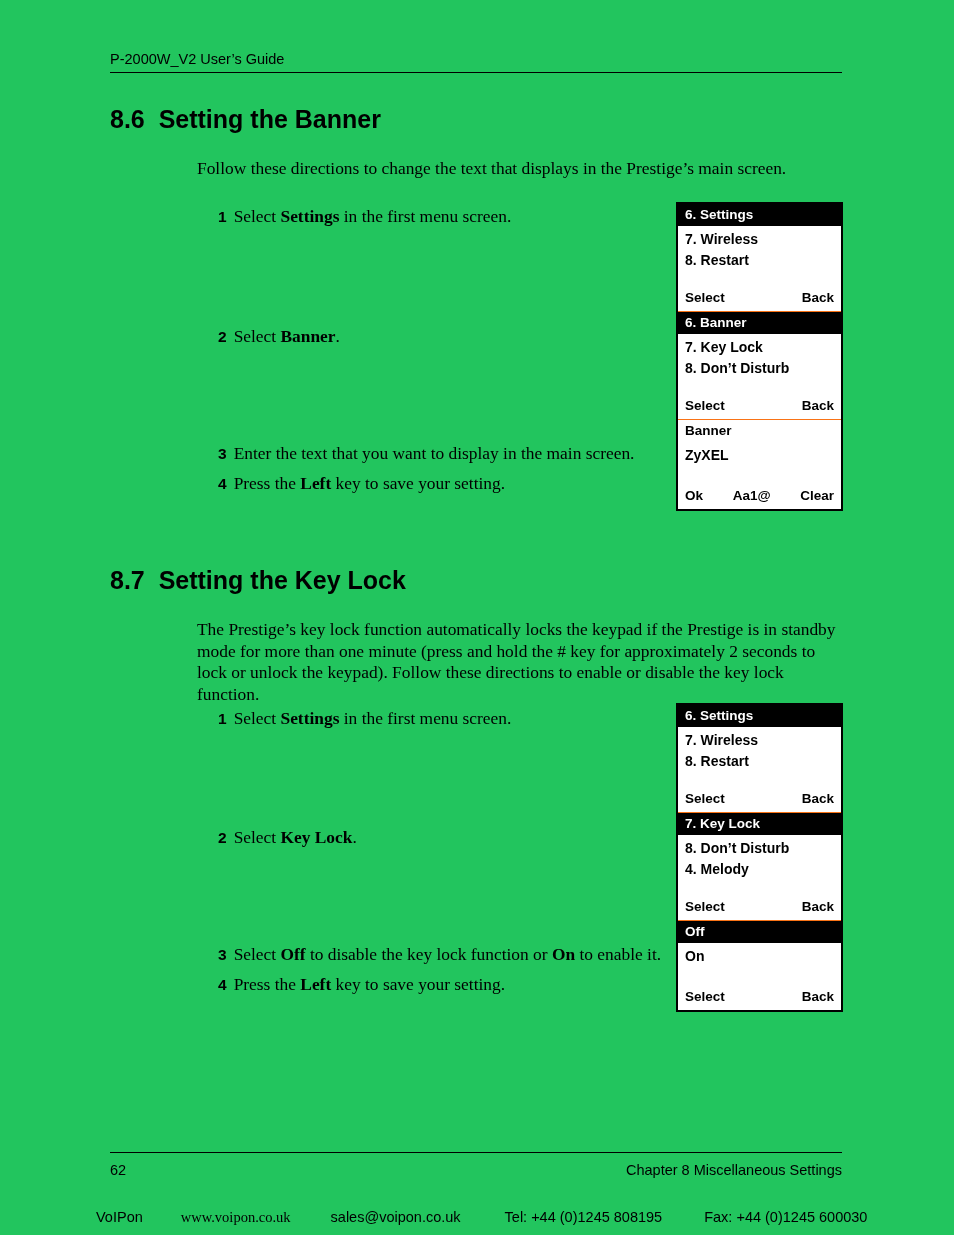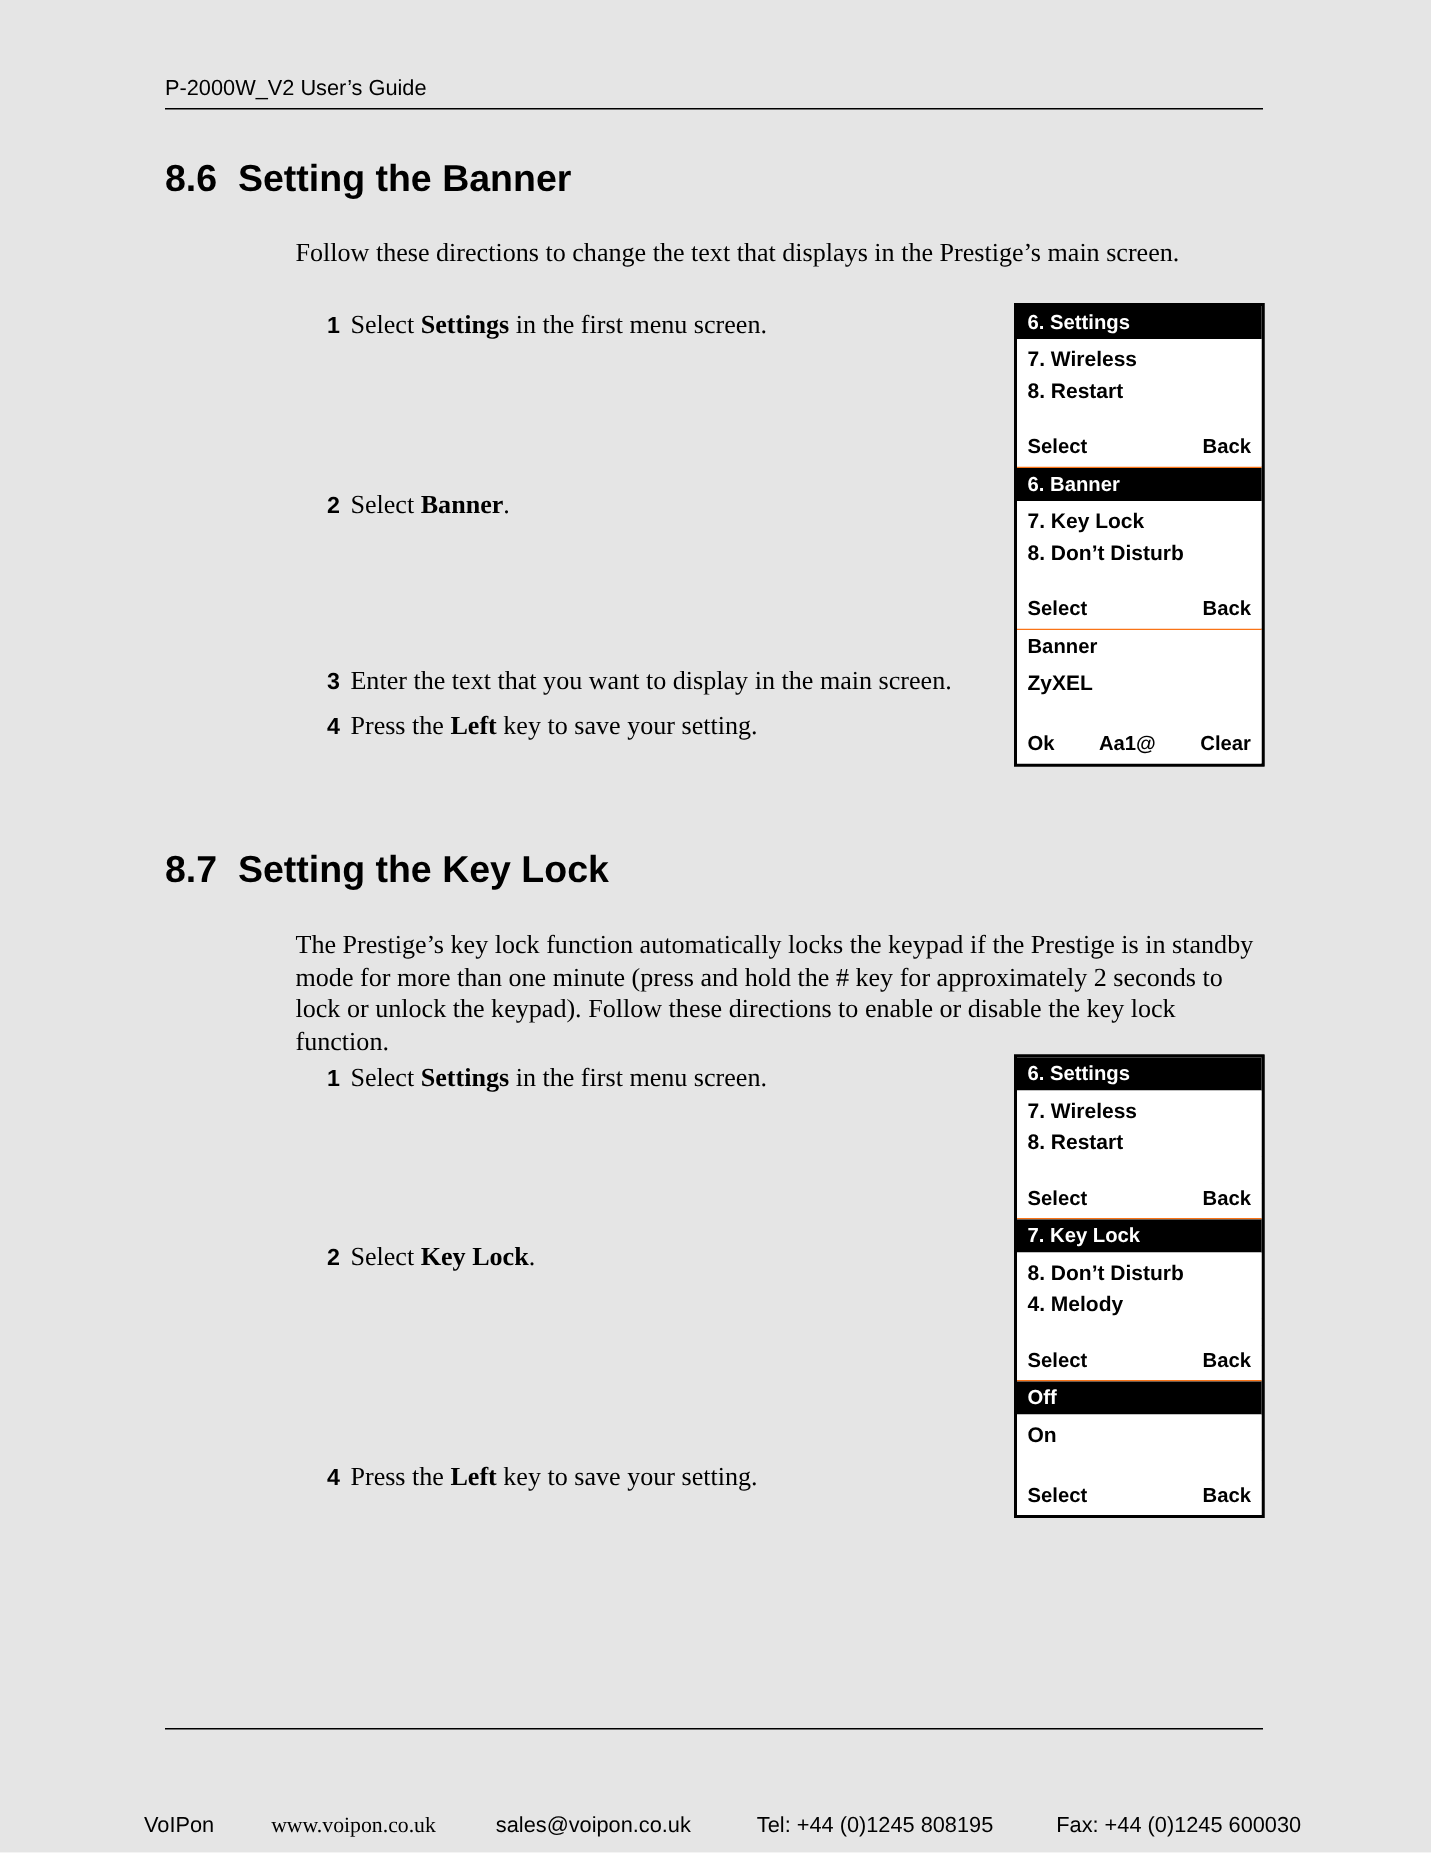--- a/index.html
+++ b/index.html
@@ -4,21 +4,21 @@
 <style>
   html, body {
     margin: 0;
     padding: 0;
     background: #ffffff;
   }
   .page {
     position: relative;
     width: 954px;
     height: 1235px;
-    background: #e5e5e5;
+    background: #22c55e;
     font-family: "Liberation Serif", serif;
     color: #000000;
     overflow: hidden;
   }
 
   
   .header {
     position: absolute;
     left: 110px;
     top: 50px;
@@ -256,20 +256,23 @@
 
   <div class="section-heading heading-87">8.7  Setting the Key Lock</div>
   <div class="para para-87">The Prestige’s key lock function automatically locks the keypad if the Prestige is in standby mode for more than one minute (press and hold the # key for approximately 2 seconds to lock or unlock the keypad).  Follow these directions to enable or disable the key lock function.</div>
 
   <div class="step s87-1">
     <span class="num">1</span><span>Select </span><b>Settings</b><span> in the first menu screen.</span>
   </div>
   <div class="step s87-2">
     <span class="num">2</span><span>Select </span><b>Key Lock</b><span>.</span>
   </div>
+  <div class="step s87-3">
+    <span class="num">3</span><span>Select </span><b>Off</b><span> to disable the key lock function or </span><b>On</b><span> to enable it.</span>
+  </div>
   <div class="step s87-4">
     <span class="num">4</span><span>Press the </span><b>Left</b><span> key to save your setting.</span>
   </div>
 
   <div class="screen-stack stack-2">
 
     <div class="lcd">
       <div class="lcd-title hl">6. Settings</div>
       <div class="lcd-items">
         <div class="lcd-item">7. Wireless</div>
@@ -303,20 +306,24 @@
       <div class="lcd-spacer" style="height:20px"></div>
       <div class="lcd-softkeys two">
         <span class="sk-left">Select</span>
         <span class="sk-right">Back</span>
       </div>
     </div>
 
   </div>
 
   <div class="footer-rule"></div>
+  <div class="footer-row">
+    <span>62</span>
+    <span>Chapter 8 Miscellaneous Settings</span>
+  </div>
 
   <div class="voipon-bar">
     <span class="vp-brand">VoIPon</span>
     <span class="vp-site">www.voipon.co.uk</span>
     <span class="vp-mail">sales@voipon.co.uk</span>
     <span class="vp-tel">Tel: +44 (0)1245 808195</span>
     <span class="vp-fax">Fax: +44 (0)1245 600030</span>
   </div>
 
 </div>

